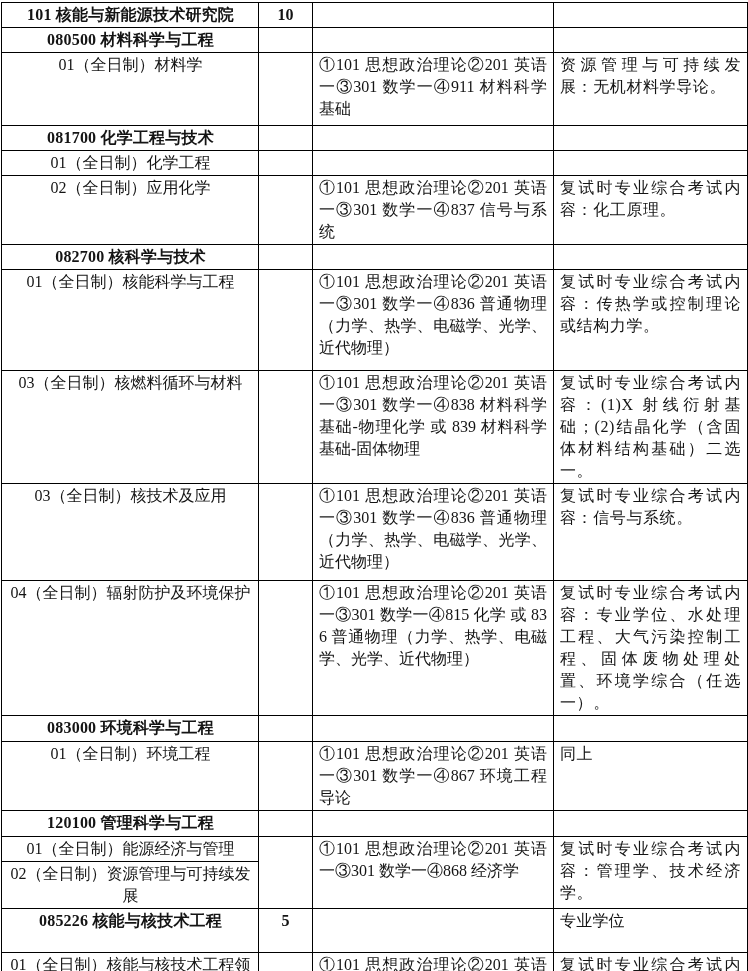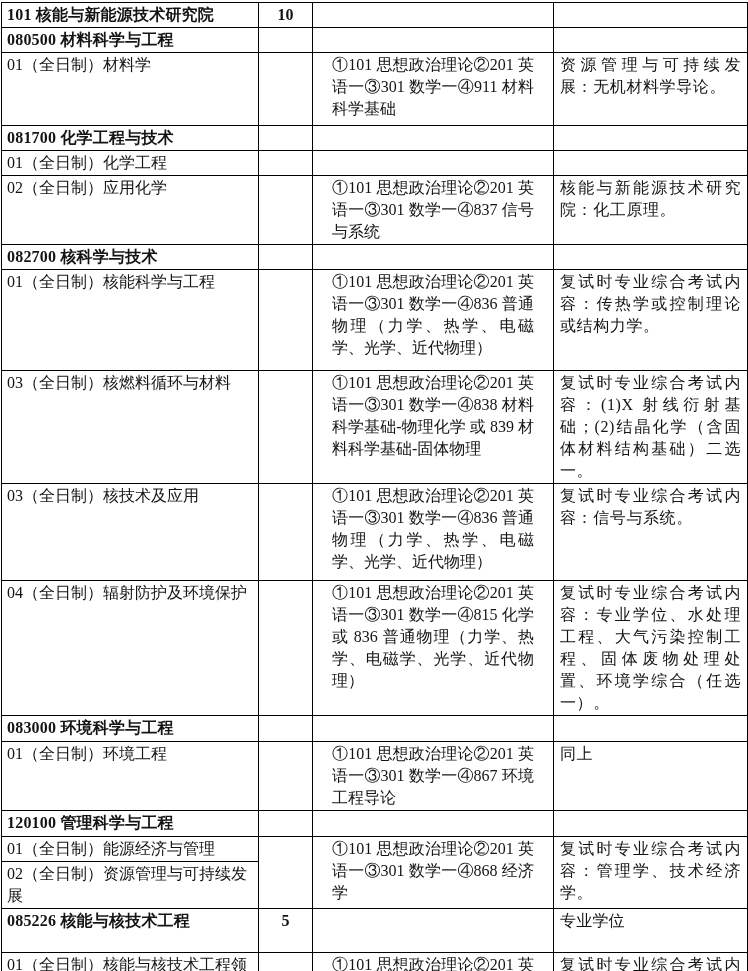--- a/index.html
+++ b/index.html
@@ -23,32 +23,32 @@
   td {
     border: 1px solid #000;
     vertical-align: top;
     overflow: hidden;
     font-size: 16px;
     line-height: 22px;
     padding: 1px 4px 1px 4px;
     word-break: break-all;
   }
   td.name {
-    text-align: left;
+    text-align: center;
     padding-left: 5px;
     font-family: Liberation Serif, serif;
   }
   td.quota {
     text-align: center;
     font-weight: bold;
   }
   td.exams {
     text-align: justify;
     text-justify: inter-ideograph;
-    padding: 1px 19px;
+    padding: 1px 6px;
     margin-left: 16px;
   }
   td.remarks {
     text-align: justify;
     text-justify: inter-ideograph;
     padding: 1px 6px;
     letter-spacing: 0.6px;
   }
   tr.hdr td.name {
     font-weight: bold;
@@ -104,21 +104,21 @@
     <td class="name">01（全日制）化学工程</td>
     <td class="quota"></td>
     <td class="exams"></td>
     <td class="remarks"></td>
   </tr>
 
   <tr style="height:46px">
     <td class="name">02（全日制）应用化学</td>
     <td class="quota"></td>
     <td class="exams">①101 思想政治理论②201 英语一③301 数学一④837 信号与系统</td>
-    <td class="remarks">核能与新能源技术研究院：化工原理。</td>
+    <td class="remarks">复试时专业综合考试内容：化工原理。</td>
   </tr>
 
   <tr class="hdr" style="height:24px">
     <td class="name">082700 核科学与技术</td>
     <td class="quota"></td>
     <td class="exams"></td>
     <td class="remarks"></td>
   </tr>
 
   <tr style="height:101px">

